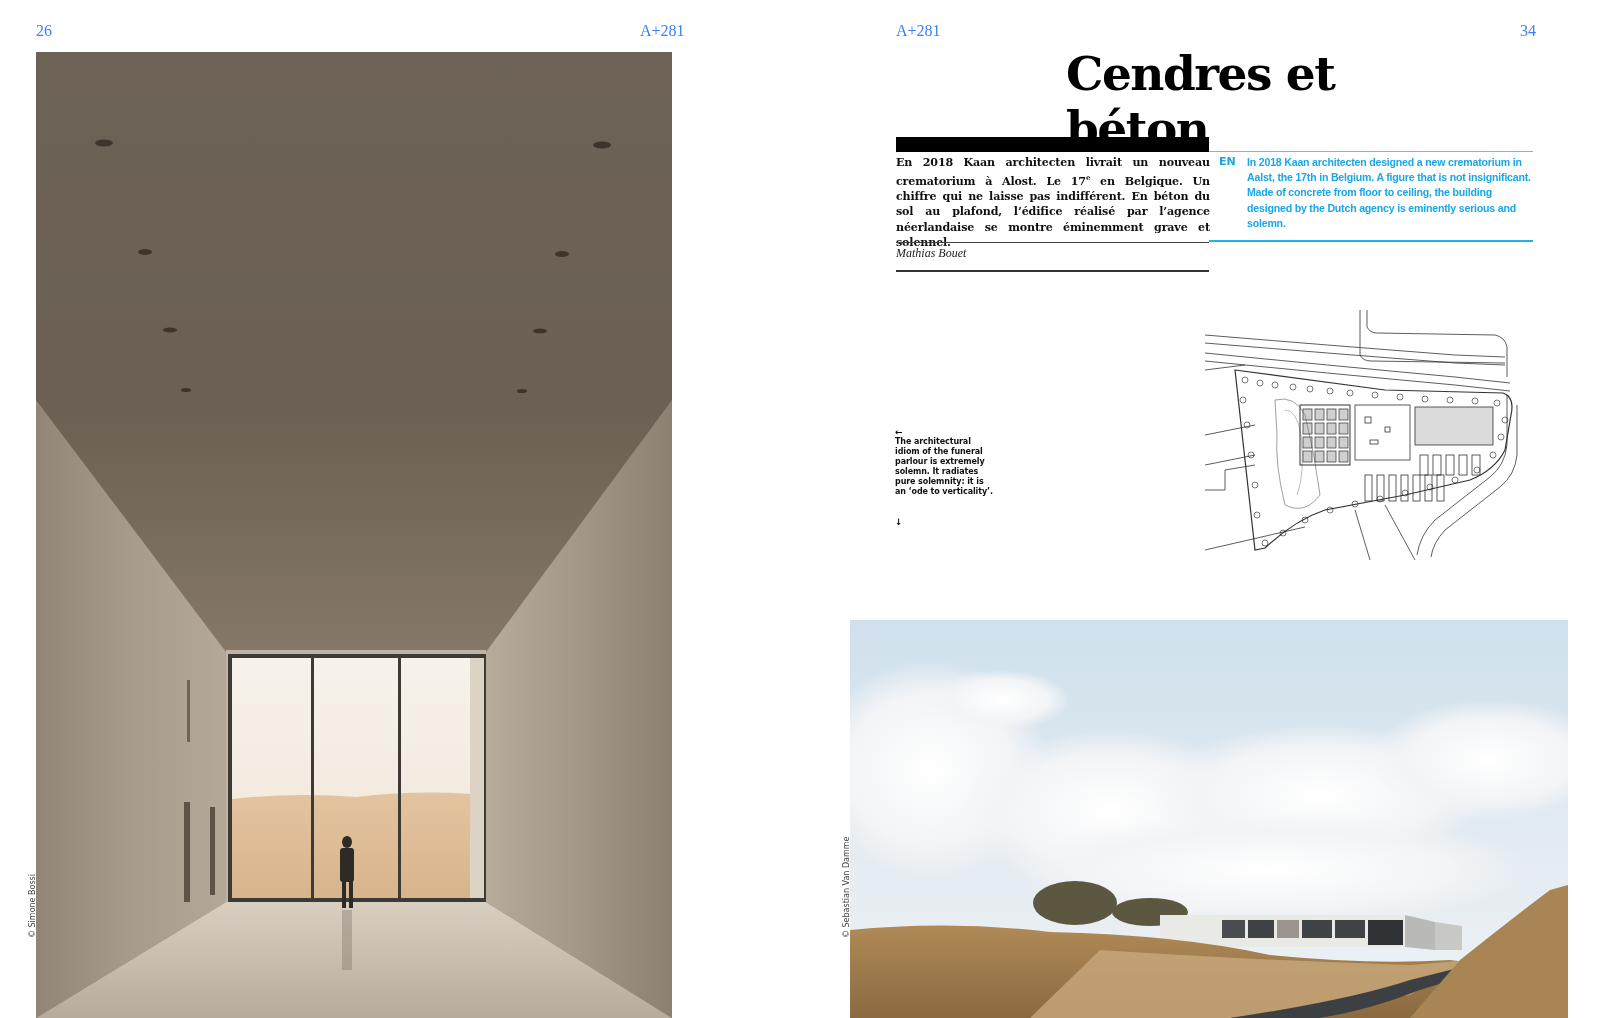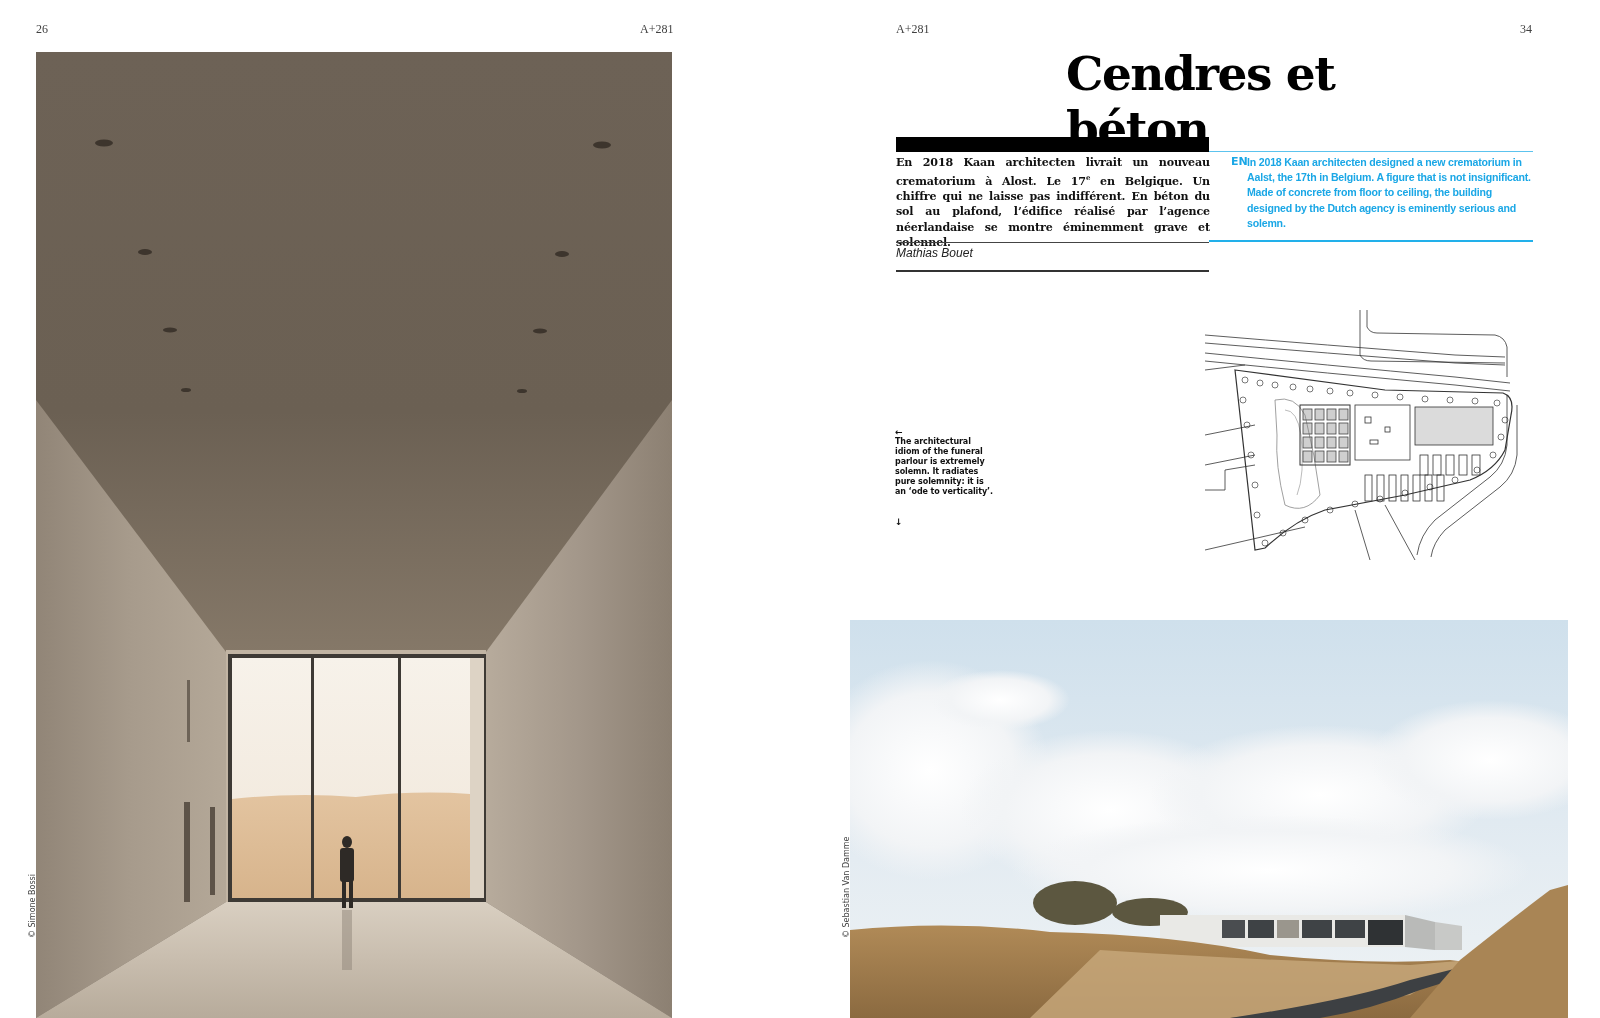--- a/index.html
+++ b/index.html
@@ -1,44 +1,44 @@
 <!DOCTYPE html>
 <html><head>
 <meta charset="utf-8">
 <style>
   * { box-sizing: border-box; margin: 0; padding: 0; }
   html, body { width: 1600px; height: 1018px; background: #ffffff; overflow: hidden; }
   body { position: relative; font-family: "Liberation Serif", serif; color: #111; }
 
-  .folio { position: absolute; top: 22px; font-family: "Liberation Serif", serif; font-size: 12px; color: #404040; }
+  .folio { position: absolute; top: 22px; font-family: "Liberation Serif", serif; font-size: 16px; color: #3b82f6; }
 
   
   #photo-left { position: absolute; left: 36px; top: 52px; width: 636px; height: 966px; overflow: hidden; background: #6c6155; }
   #photo-left svg { position: absolute; left: 0; top: 0; }
 
   .credit { position: absolute; font-family: "DejaVu Sans", sans-serif; font-size: 8px; color: #444;
             transform: rotate(-90deg); transform-origin: left top; white-space: nowrap; }
 
   
   #title { position: absolute; left: 1018px; top: 46px; width: 400px; text-align: left;
            font-family: "DejaVu Serif", serif; font-weight: bold; font-size: 47px; letter-spacing: -1.5px; color: #000; margin-left: 48px; }
 
   #black-bar { position: absolute; left: 896px; top: 137px; width: 313px; height: 15px; background: #000; }
 
   #fr-lede { position: absolute; left: 896px; top: 155px; width: 314px;
              font-family: "DejaVu Serif", serif; font-weight: bold; font-size: 11.1px; line-height: 15.2px; color: #111;
              text-align: justify; letter-spacing: -0.15px; }
   #fr-lede sup { font-size: 7px; }
   #rule-1 { position: absolute; left: 896px; top: 242px; width: 313px; height: 1px; background: #444; }
-  #author { position: absolute; left: 896px; top: 246px; font-family: Liberation Sans, sans-serif; font-style: italic; font-size: 12px; color: #222; }
+  #author { position: absolute; left: 896px; top: 246px; font-family: Liberation Serif, serif; font-style: italic; font-size: 12px; color: #222; }
   #rule-2 { position: absolute; left: 896px; top: 270px; width: 313px; height: 2px; background: #333; }
 
   #en-rule-top { position: absolute; left: 1209px; top: 151px; width: 324px; height: 1px; background: #5cc3ee; }
   #en-rule-bottom { position: absolute; left: 1209px; top: 240px; width: 324px; height: 2px; background: #22b0ea; }
-  #en-tag { position: absolute; left: 1219px; top: 155px; font-family: "DejaVu Sans", sans-serif; font-weight: bold; font-size: 11px; color: #1aa7e6; margin-left: 12px; }
+  #en-tag { position: absolute; left: 1219px; top: 155px; font-family: "DejaVu Sans", sans-serif; font-weight: bold; font-size: 11px; color: #1aa7e6; }
   #en-lede { position: absolute; left: 1247px; top: 155px; width: 290px;
              font-family: Liberation Sans, sans-serif; font-weight: bold; font-size: 10.6px; line-height: 15.2px; color: #1aa7e6; letter-spacing: -0.2px; }
 
   .caption { position: absolute; left: 895px; width: 100px; font-family: "DejaVu Sans", sans-serif; font-weight: bold;
              font-size: 8px; line-height: 10.1px; color: #111; letter-spacing: -0.1px; }
   .caption .arrow { display: block; font-size: 9px; line-height: 10px; }
 
   #site-plan { position: absolute; left: 1205px; top: 305px; width: 315px; height: 255px; }
 
   #photo-right { position: absolute; left: 850px; top: 620px; width: 718px; height: 398px; overflow: hidden; }

